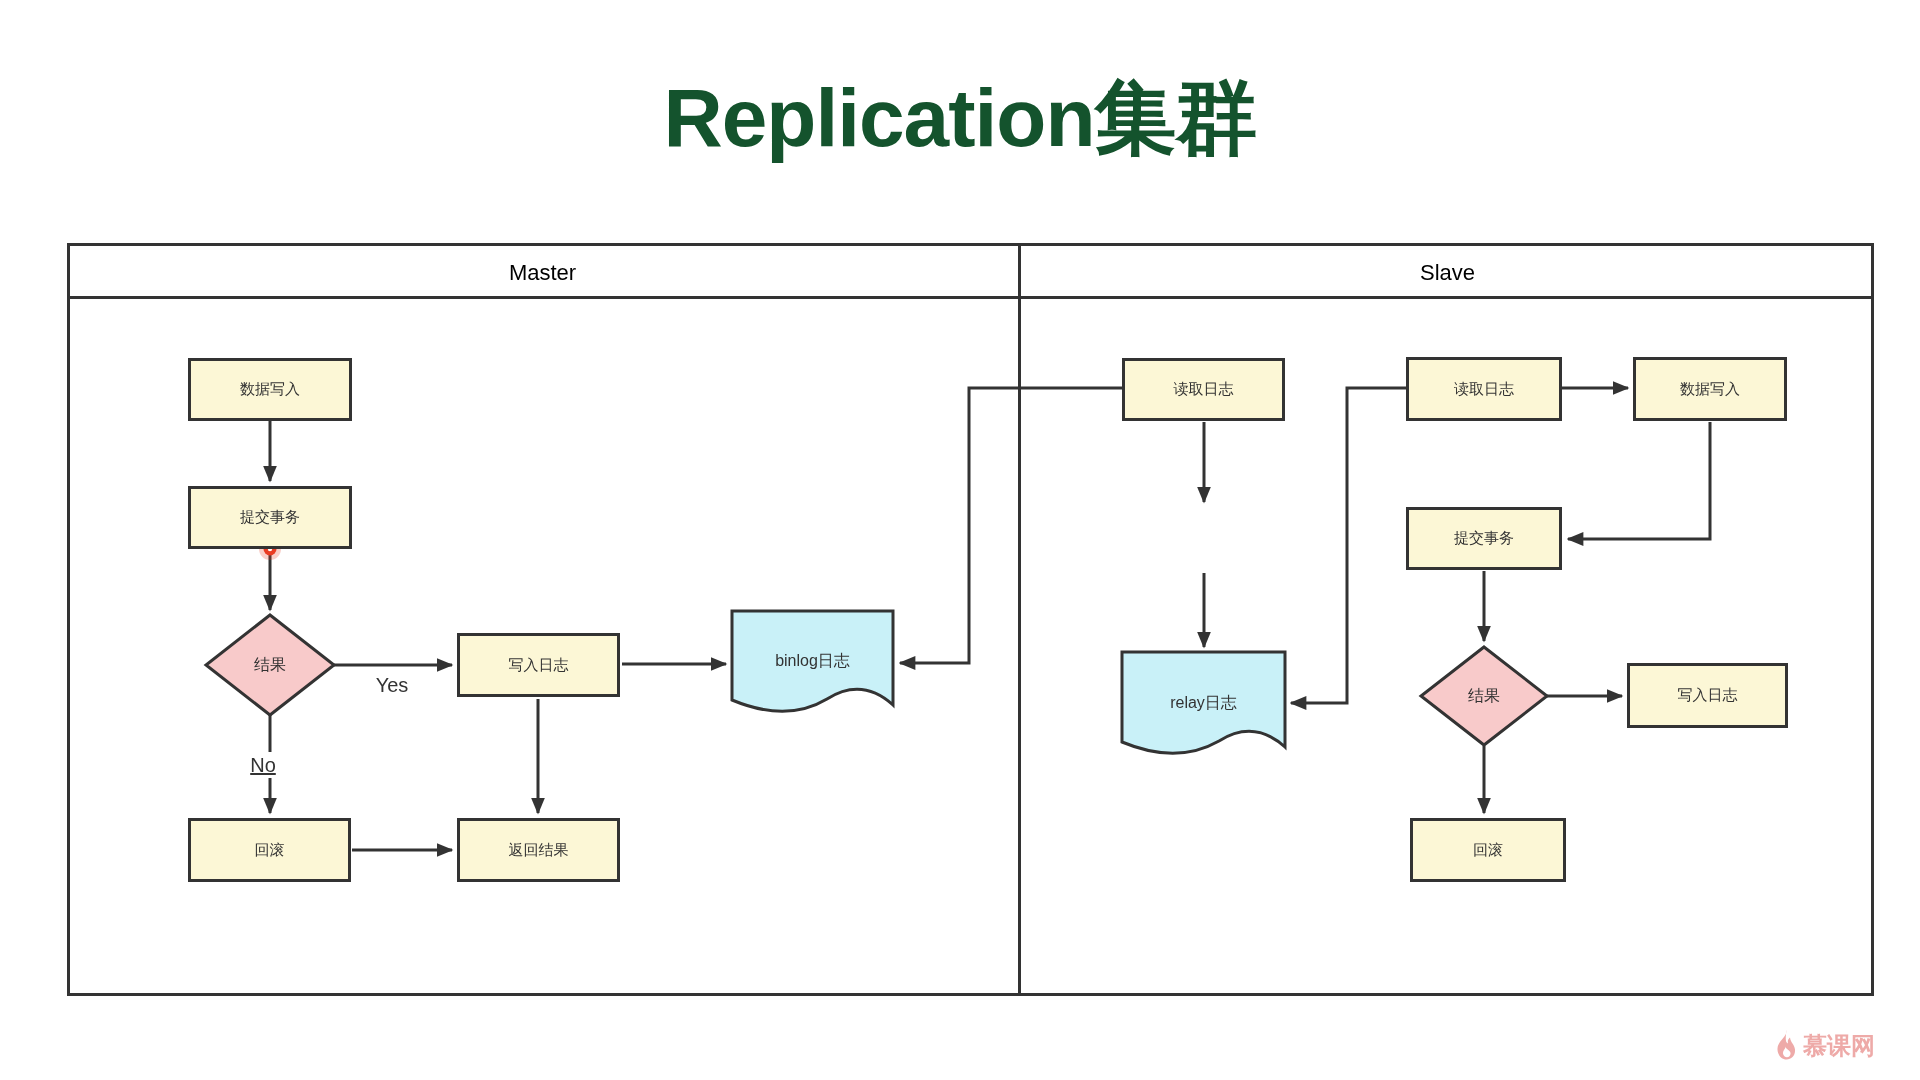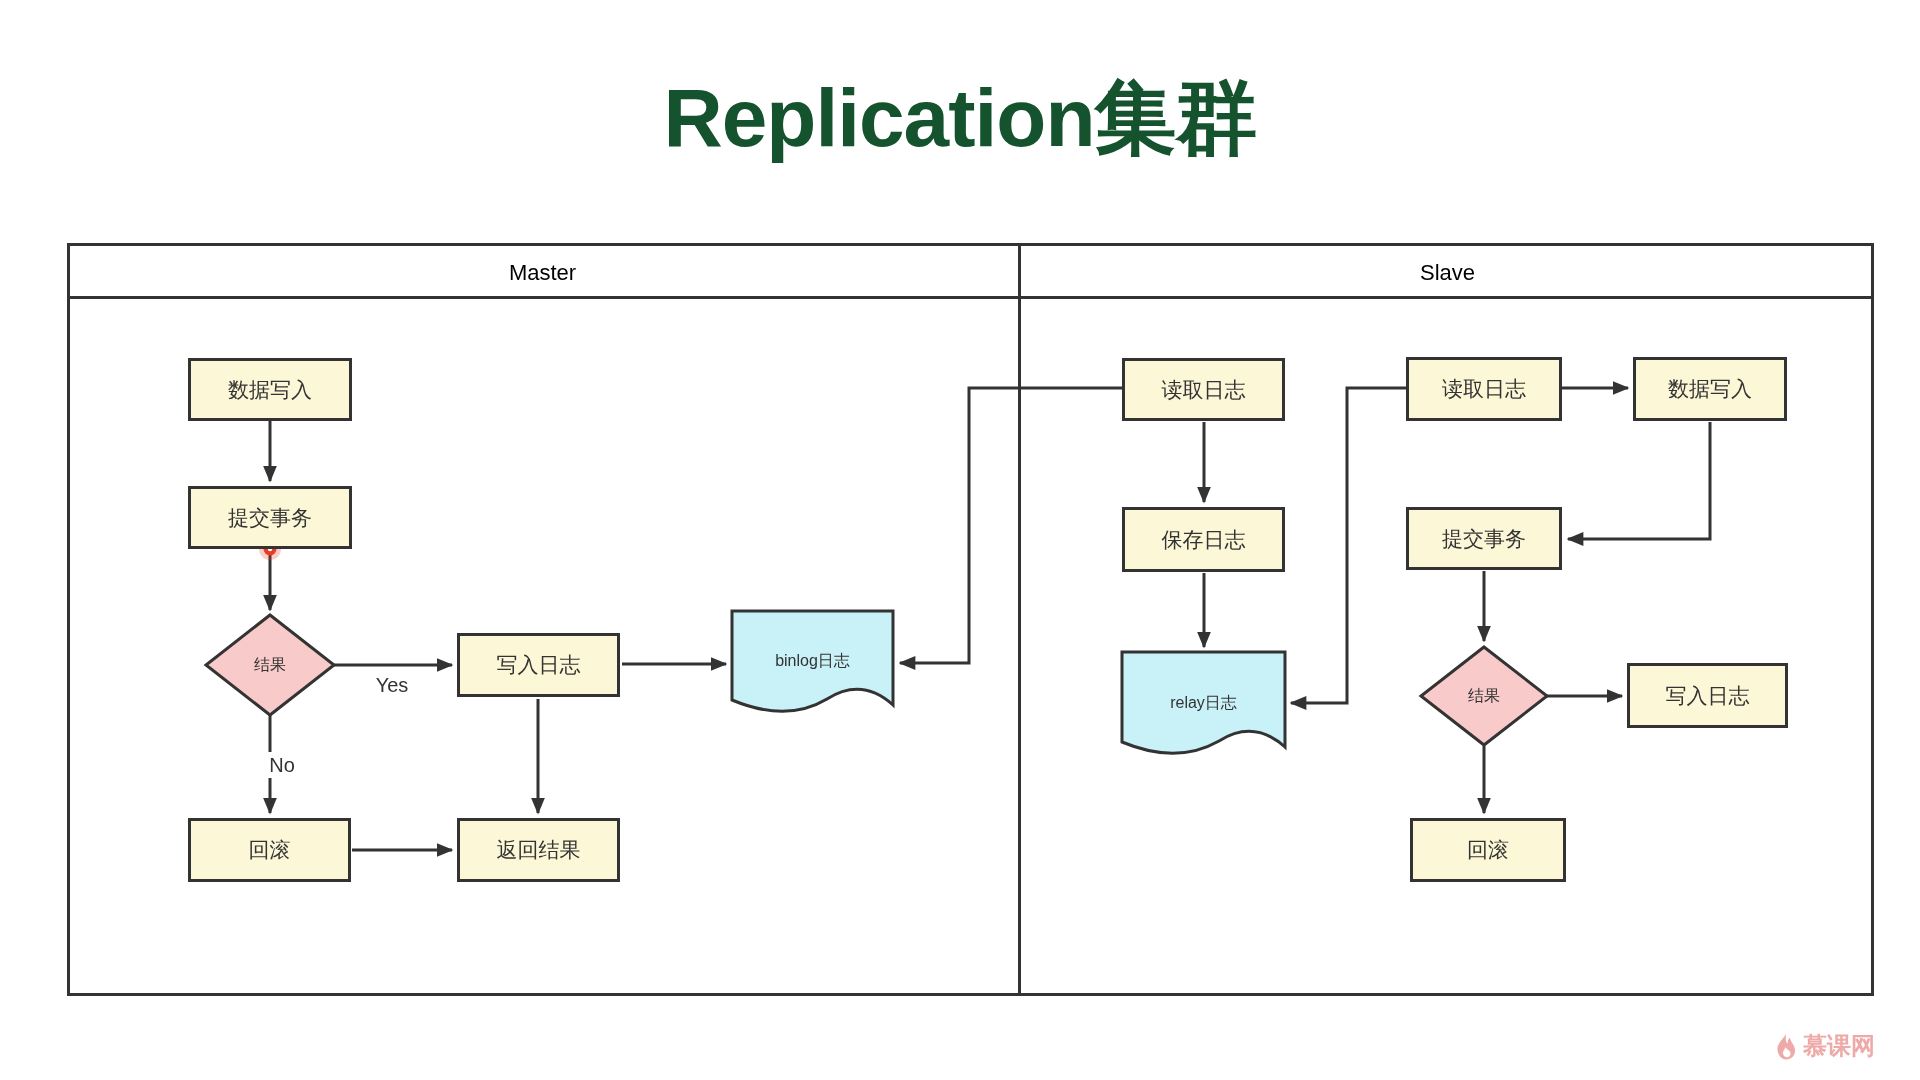--- a/index.html
+++ b/index.html
@@ -56,21 +56,21 @@
 
   
   .node {
     position: absolute;
     box-sizing: border-box;
     border: 3px solid #333333;
     background: #fcf7d6;
     display: flex;
     align-items: center;
     justify-content: center;
-    font-size: 21px;
+    font-size: 15px;
     color: #333333;
     z-index: 3;
   }
   .shape-label {
     position: absolute;
     display: flex;
     align-items: center;
     justify-content: center;
     font-size: 16px;
     color: #333333;
@@ -155,34 +155,33 @@
     </g>
   </svg>
 
   <div class="node" style="left:188px; top:358px; width:164px; height:63px;">数据写入</div>
   <div class="node" style="left:188px; top:486px; width:164px; height:63px;">提交事务</div>
   <div class="node" style="left:457px; top:633px; width:163px; height:64px;">写入日志</div>
   <div class="node" style="left:188px; top:818px; width:163px; height:64px;">回滚</div>
   <div class="node" style="left:457px; top:818px; width:163px; height:64px;">返回结果</div>
 
   <div class="node" style="left:1122px; top:358px; width:163px; height:63px;">读取日志</div>
-  <div class="node" style="left:1122px; top:507px; width:163px; height:65px;">保存日志</div>
   <div class="node" style="left:1406px; top:357px; width:156px; height:64px;">读取日志</div>
   <div class="node" style="left:1633px; top:357px; width:154px; height:64px;">数据写入</div>
   <div class="node" style="left:1406px; top:507px; width:156px; height:63px;">提交事务</div>
   <div class="node" style="left:1627px; top:663px; width:161px; height:65px;">写入日志</div>
   <div class="node" style="left:1410px; top:818px; width:156px; height:64px;">回滚</div>
 
   <div class="shape-label" style="left:206px; top:640px; width:128px; height:50px;">结果</div>
   <div class="shape-label" style="left:1421px; top:671px; width:126px; height:50px;">结果</div>
   <div class="shape-label" style="left:732px; top:636px; width:161px; height:50px;">binlog日志</div>
   <div class="shape-label" style="left:1122px; top:678px; width:163px; height:50px;">relay日志</div>
 
   <div class="edge-label" style="left:368px; top:652px; width:48px; height:26px;margin-top:20px;">Yes</div>
-  <div class="edge-label" style="left:260px; top:752px; width:44px; height:26px;">No</div>
+  <div class="edge-label" style="left:241px; top:752px; width:44px; height:26px;text-decoration:underline;">No</div>
 
   <div class="watermark">
     <svg width="24" height="32" viewBox="0 0 24 32">
       <path d="M12.5 0 C13.5 7 4 10.5 3.5 18.5 C3.1 24.5 7.5 29.5 12.5 29.5 C17.5 29.5 21.5 25.5 21 19.5 C20.6 14.5 16.5 12.5 16 7.5 C14 9 13.5 11 14 13.5 C10.5 12.5 12 5 12.5 0 Z M11 16 C12.5 19 8.5 20 9 23.5 C9.3 25.8 11 27.3 13 27.3 C15 27.3 16.8 25.6 16.5 23 C16.2 20 12 19.5 11 16 Z" fill="#eeaaa8" fill-rule="evenodd"></path>
     </svg>
     <span>慕课网</span>
   </div>
 
 </div>
 

